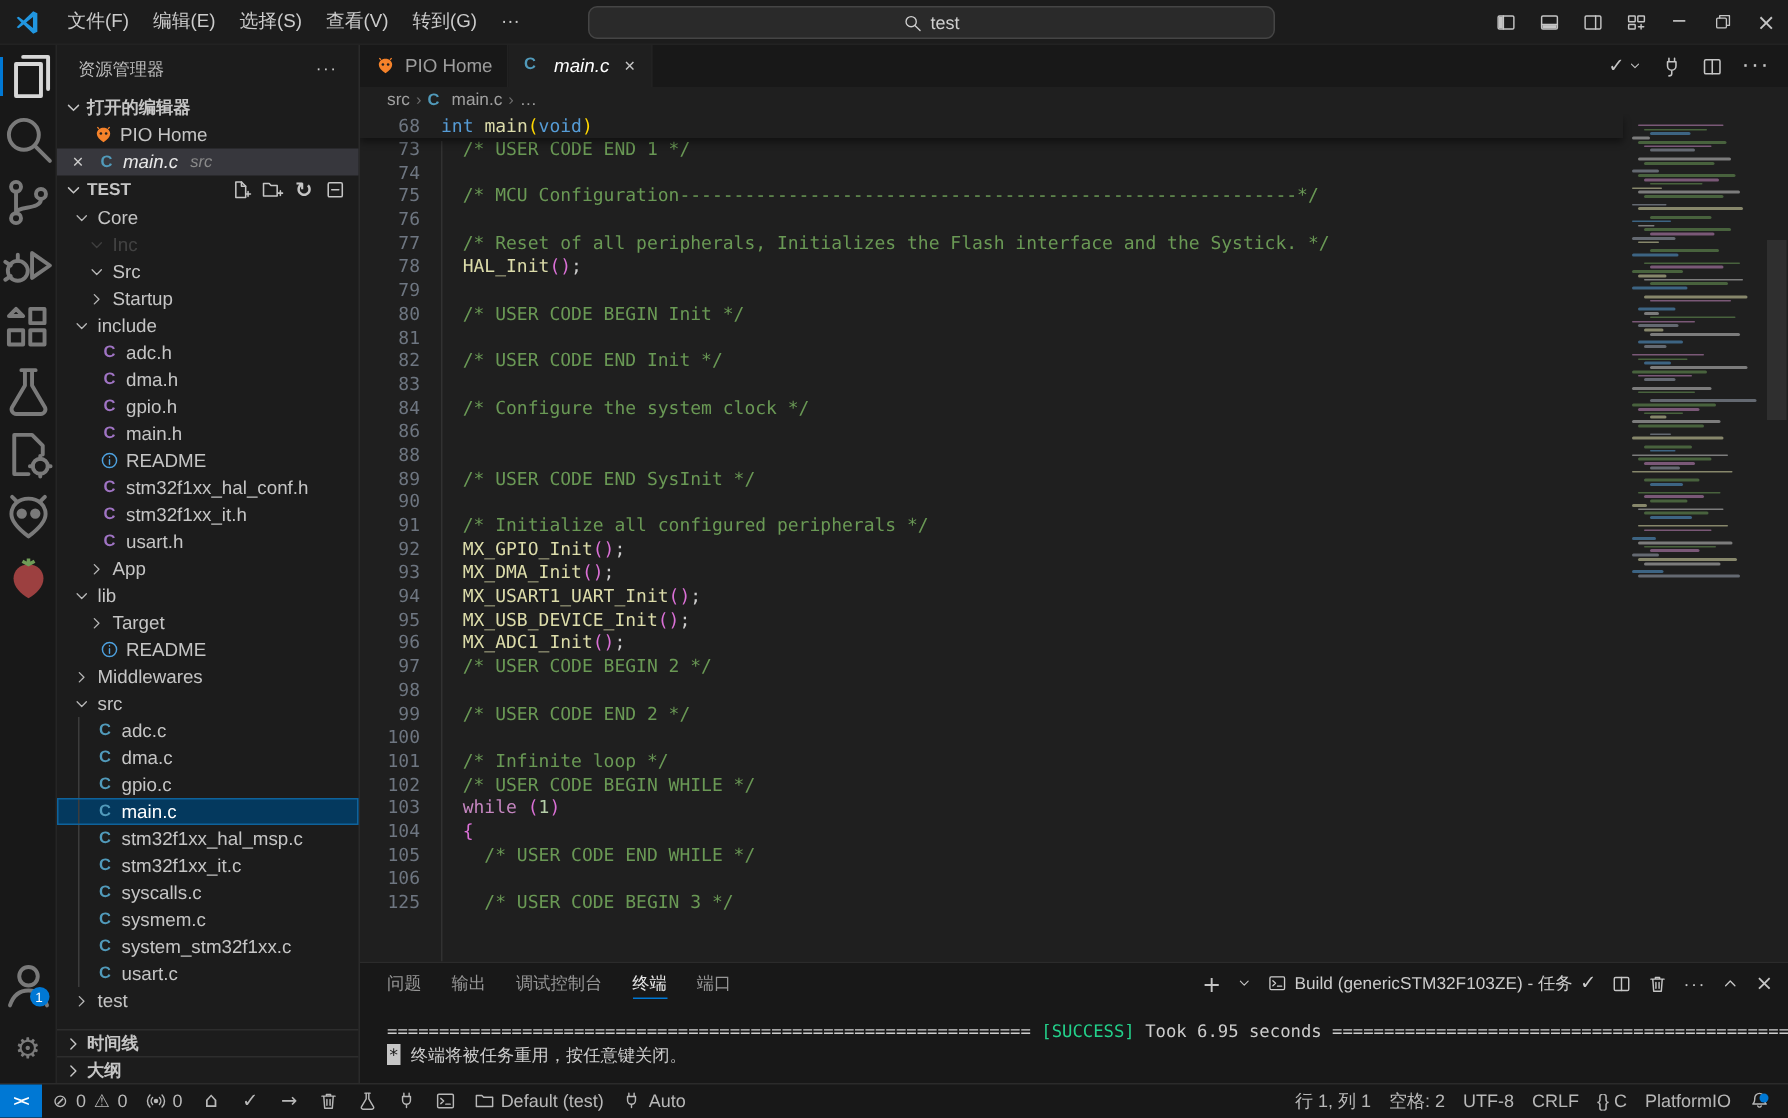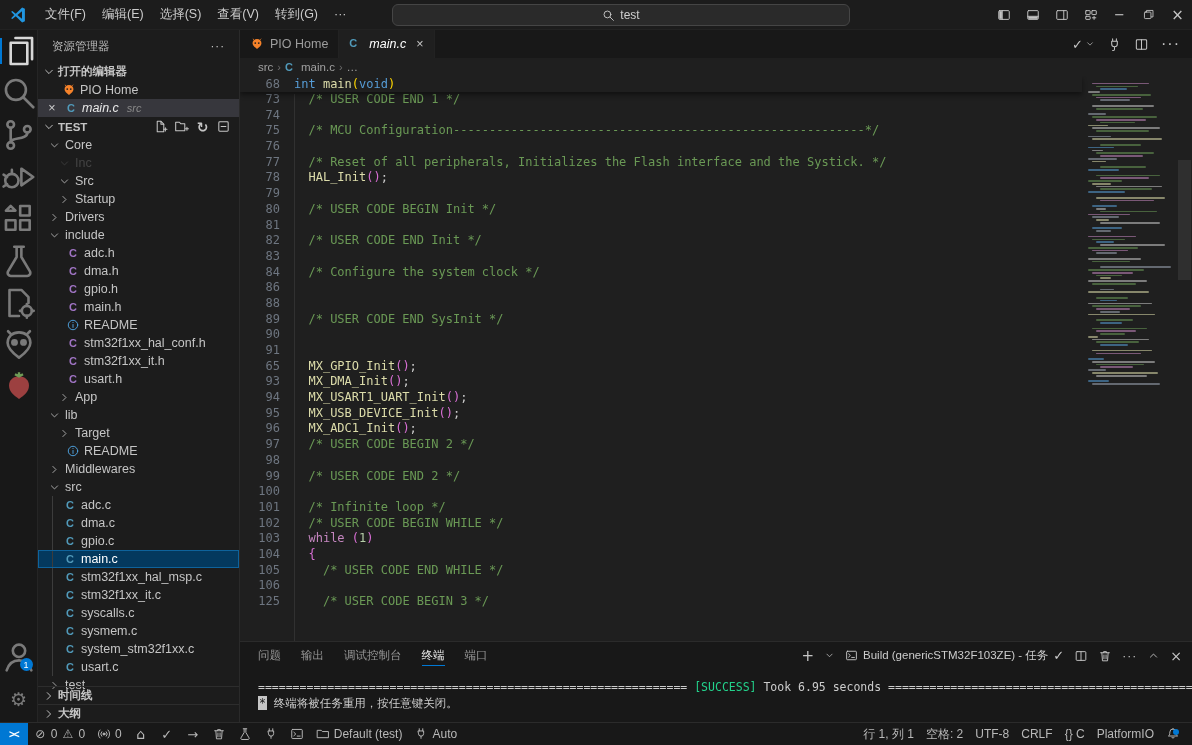--- a/index.html
+++ b/index.html
@@ -354,29 +354,20 @@
             <svg viewBox="0 0 16 16" fill="none" stroke="currentColor" stroke-width="1.1" stroke-linecap="round" stroke-linejoin="round">
               <path d="M6 4.2 9.8 8 6 11.8"></path>
             </svg>
           </span>
           <span>Startup</span>
         </div>
         <div class="row">
           <span style="width:6px;flex:none"></span>
           <span class="ic chev">
             <svg viewBox="0 0 16 16" fill="none" stroke="currentColor" stroke-width="1.1" stroke-linecap="round" stroke-linejoin="round">
-              <path d="M6 4.2 9.8 8 6 11.8"></path>
-            </svg>
-          </span>
-          <span>Drivers</span>
-        </div>
-        <div class="row">
-          <span style="width:6px;flex:none"></span>
-          <span class="ic chev">
-            <svg viewBox="0 0 16 16" fill="none" stroke="currentColor" stroke-width="1.1" stroke-linecap="round" stroke-linejoin="round">
               <path d="M4.2 6l3.8 3.8L11.8 6"></path>
             </svg>
           </span>
           <span>include</span>
         </div>
         <div class="row">
           <span style="width:24px;flex:none"></span>
           <span class="ficon cletter" style="color:#a074c4">C</span>
           <span>adc.h</span>
         </div>
@@ -627,22 +618,22 @@
           <div class="crow"><span class="lnum">79</span><span></span></div>
           <div class="crow"><span class="lnum">80</span><span><span class="tk-t">  </span><span class="tk-c">/* USER CODE BEGIN Init */</span></span></div>
           <div class="crow"><span class="lnum">81</span><span></span></div>
           <div class="crow"><span class="lnum">82</span><span><span class="tk-t">  </span><span class="tk-c">/* USER CODE END Init */</span></span></div>
           <div class="crow"><span class="lnum">83</span><span></span></div>
           <div class="crow"><span class="lnum">84</span><span><span class="tk-t">  </span><span class="tk-c">/* Configure the system clock */</span></span></div>
           <div class="crow"><span class="lnum">86</span><span></span></div>
           <div class="crow"><span class="lnum">88</span><span></span></div>
           <div class="crow"><span class="lnum">89</span><span><span class="tk-t">  </span><span class="tk-c">/* USER CODE END SysInit */</span></span></div>
           <div class="crow"><span class="lnum">90</span><span></span></div>
-          <div class="crow"><span class="lnum">91</span></div>
-          <div class="crow"><span class="lnum">65</span><span><span class="tk-t">  </span><span class="tk-f">MX_GPIO_Init</span><span class="tk-p2">()</span><span class="tk-t">;</span></span></div>
+          <div class="crow"><span class="lnum">91</span><span><span class="tk-t">  </span><span class="tk-c">/* Initialize all configured peripherals */</span></span></div>
+          <div class="crow"><span class="lnum">92</span><span><span class="tk-t">  </span><span class="tk-f">MX_GPIO_Init</span><span class="tk-p2">()</span><span class="tk-t">;</span></span></div>
           <div class="crow"><span class="lnum">93</span><span><span class="tk-t">  </span><span class="tk-f">MX_DMA_Init</span><span class="tk-p2">()</span><span class="tk-t">;</span></span></div>
           <div class="crow"><span class="lnum">94</span><span><span class="tk-t">  </span><span class="tk-f">MX_USART1_UART_Init</span><span class="tk-p2">()</span><span class="tk-t">;</span></span></div>
           <div class="crow"><span class="lnum">95</span><span><span class="tk-t">  </span><span class="tk-f">MX_USB_DEVICE_Init</span><span class="tk-p2">()</span><span class="tk-t">;</span></span></div>
           <div class="crow"><span class="lnum">96</span><span><span class="tk-t">  </span><span class="tk-f">MX_ADC1_Init</span><span class="tk-p2">()</span><span class="tk-t">;</span></span></div>
           <div class="crow"><span class="lnum">97</span><span><span class="tk-t">  </span><span class="tk-c">/* USER CODE BEGIN 2 */</span></span></div>
           <div class="crow"><span class="lnum">98</span><span></span></div>
           <div class="crow"><span class="lnum">99</span><span><span class="tk-t">  </span><span class="tk-c">/* USER CODE END 2 */</span></span></div>
           <div class="crow"><span class="lnum">100</span><span></span></div>
           <div class="crow"><span class="lnum">101</span><span><span class="tk-t">  </span><span class="tk-c">/* Infinite loop */</span></span></div>
           <div class="crow"><span class="lnum">102</span><span><span class="tk-t">  </span><span class="tk-c">/* USER CODE BEGIN WHILE */</span></span></div>

